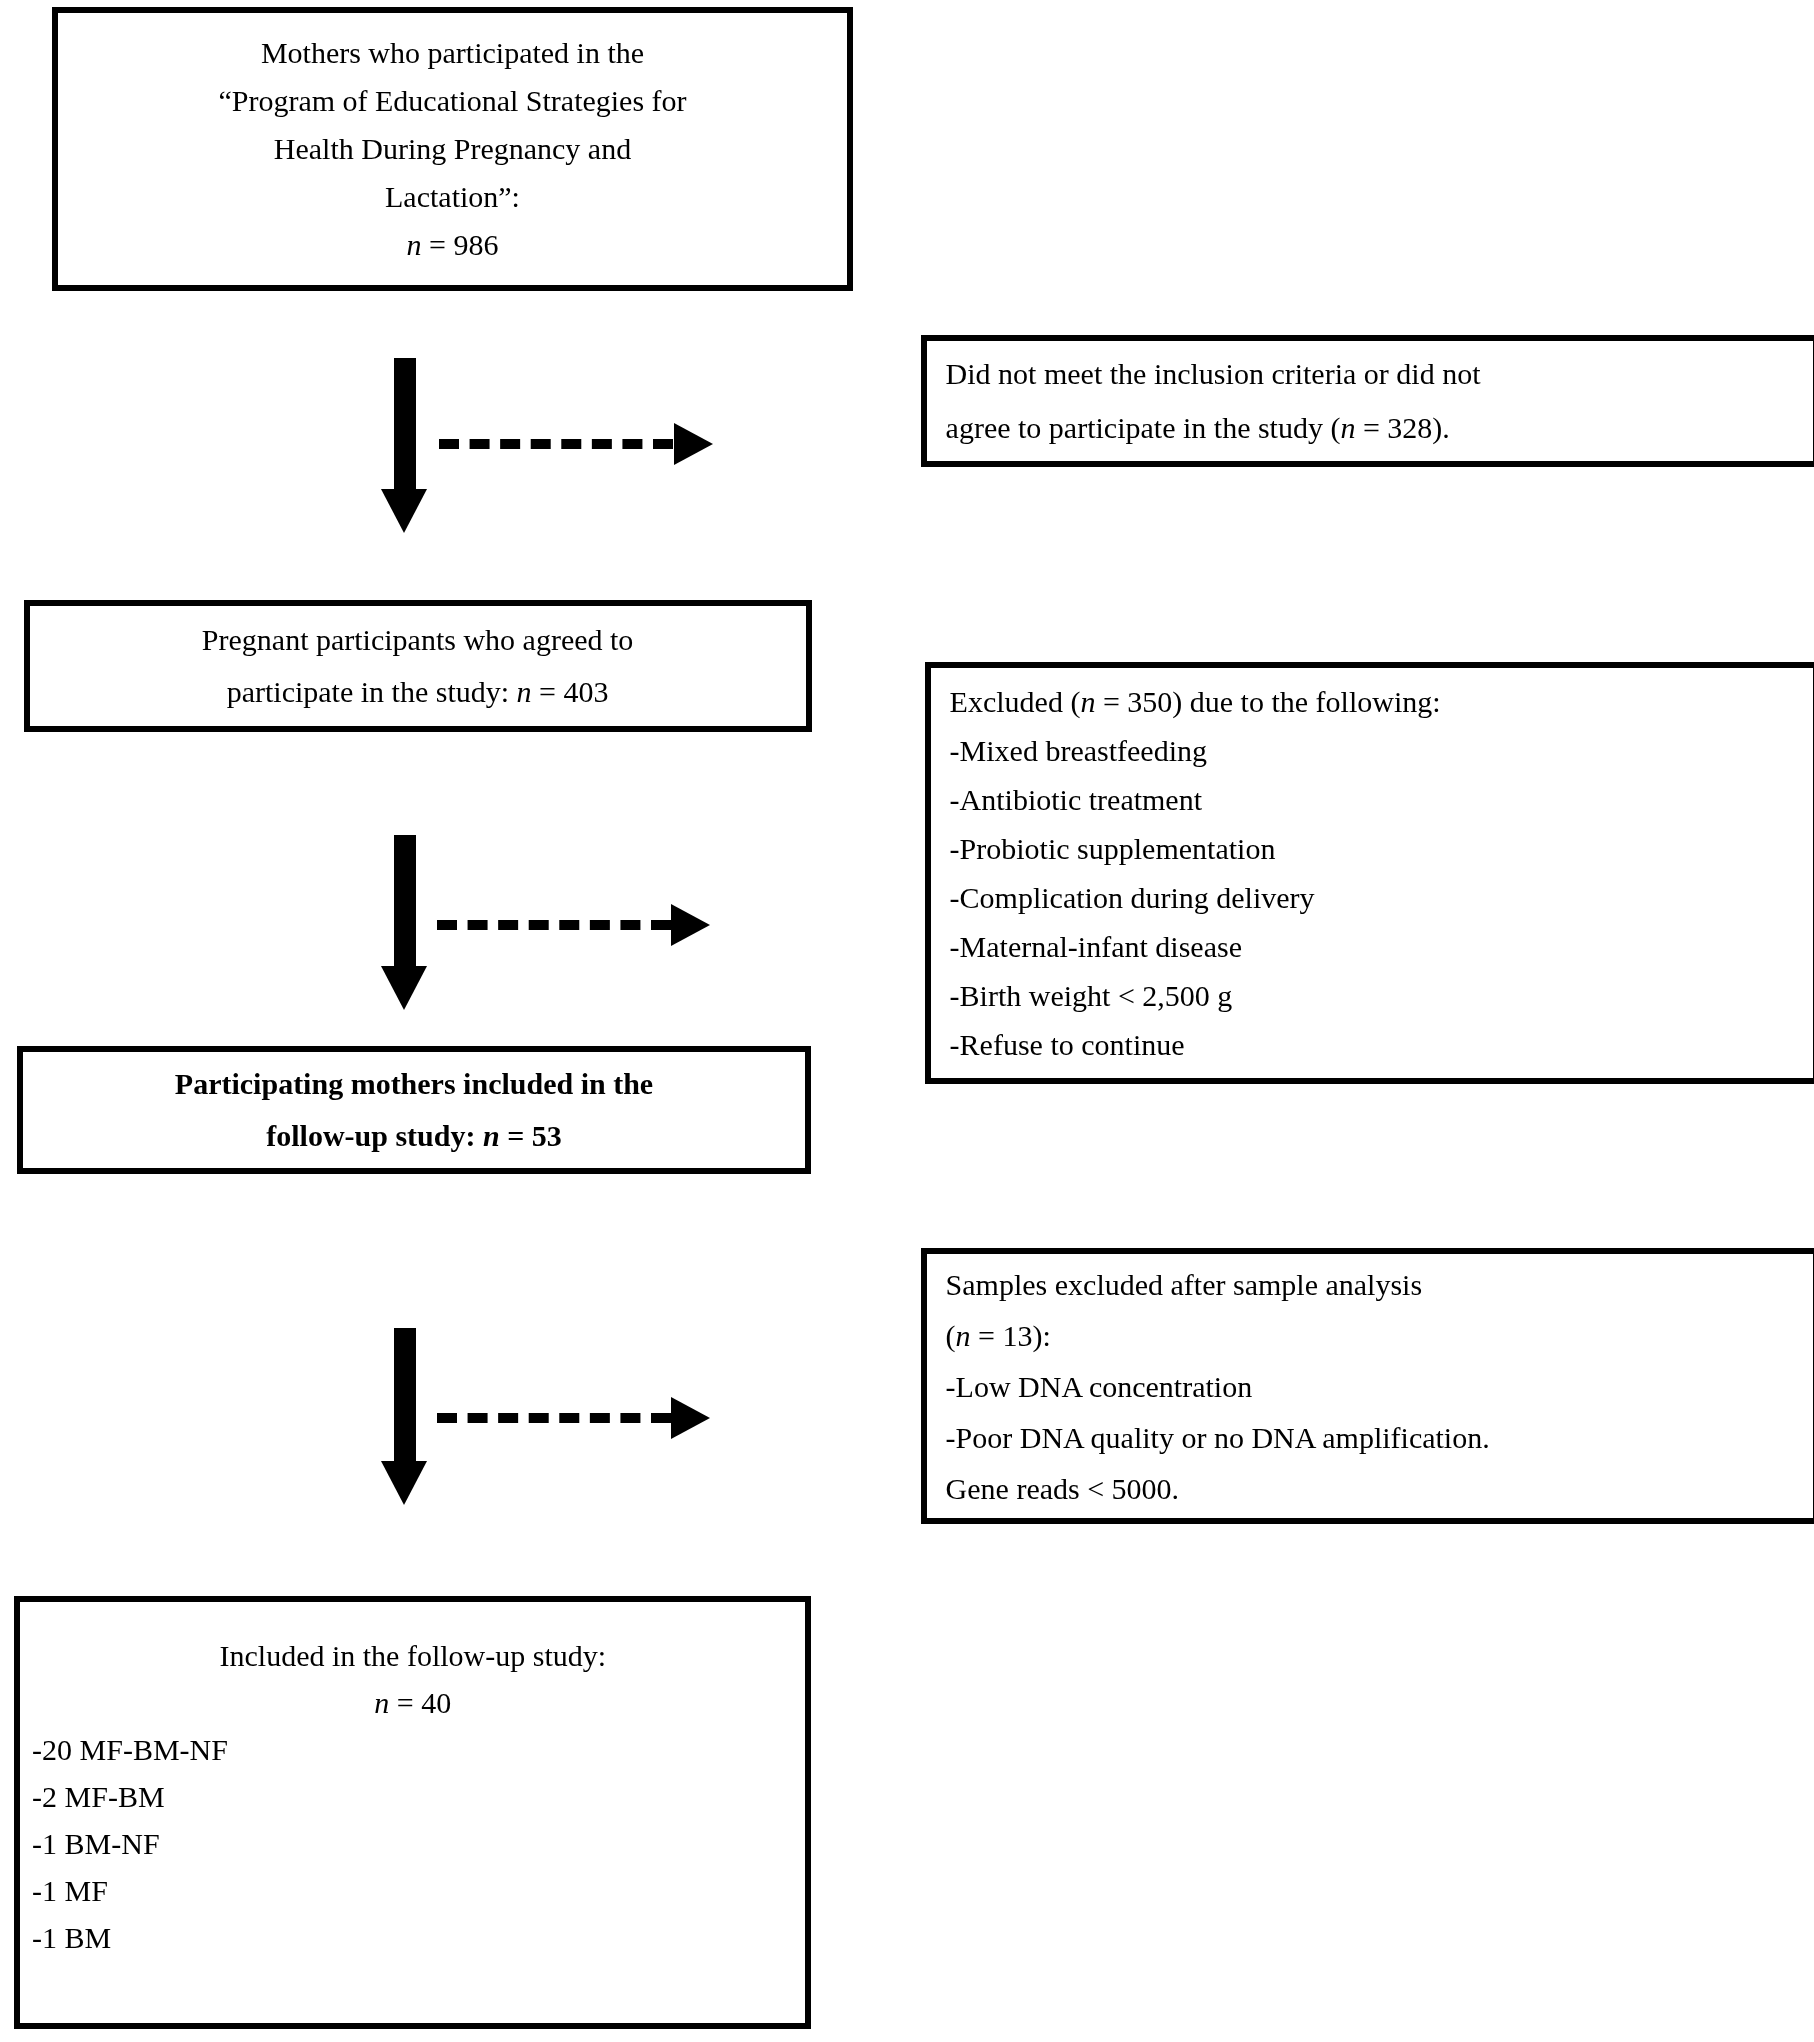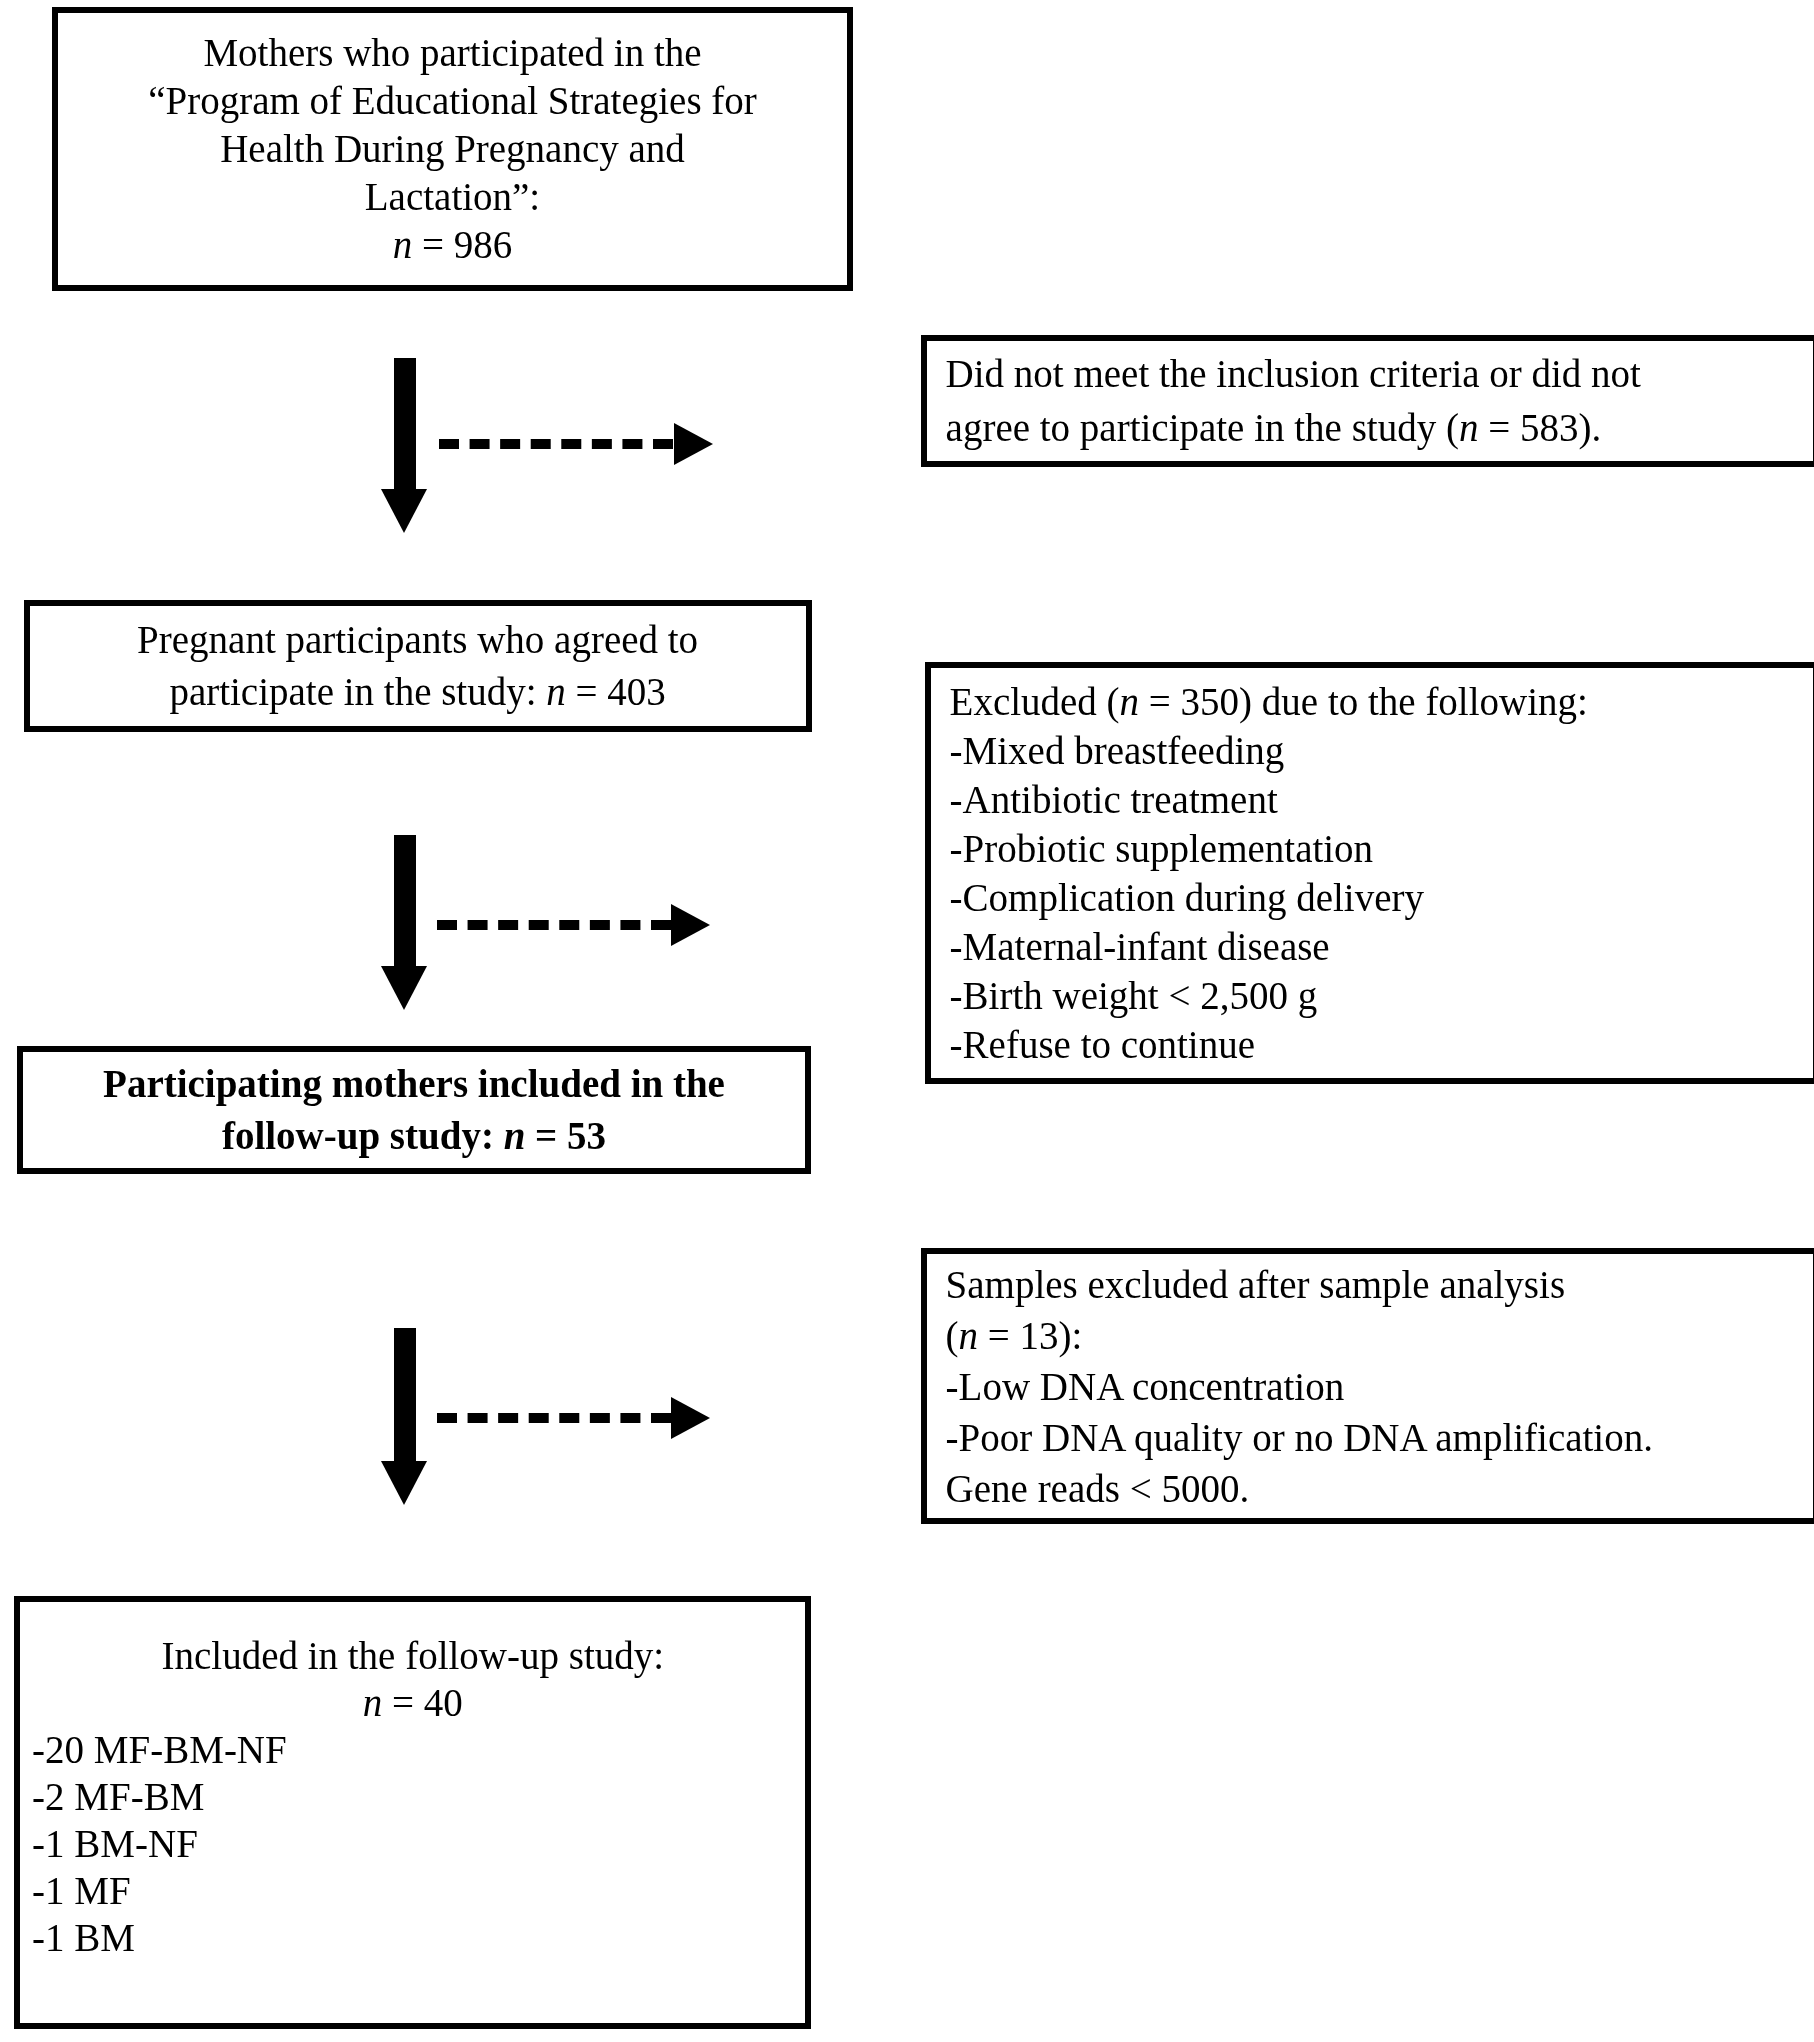--- a/index.html
+++ b/index.html
@@ -3,21 +3,21 @@
 <meta charset="utf-8">
 <style>
   html, body { margin:0; padding:0; background:#ffffff; }
   .stage {
     position:relative; width:1815px; height:2042px; background:#ffffff;
     font-family:"Liberation Serif", "DejaVu Serif", serif; color:#000000;
     overflow:hidden;
   }
   .bx {
     position:absolute; box-sizing:border-box; border:6.7px solid #000000;
-    background:#ffffff; font-size:39px; display:flex; flex-direction:column;
+    background:#ffffff; font-size:30px; display:flex; flex-direction:column;
     justify-content:center;
   }
   .bx.tcenter { text-align:center; }
   .bx.tleft  { text-align:left;margin-left:23px; }
   .ln { white-space:nowrap; }
   .it { font-style:italic; }
   
   .vshaft { position:absolute; width:22px; background:#000000; }
   .vhead  { position:absolute; width:0; height:0;
             border-left:23.6px solid transparent; border-right:23.6px solid transparent;
@@ -52,21 +52,21 @@
   </div>
 
   <div class="vshaft" style="left:394px; top:358px; height:132px;"></div>
   <div class="vhead" style="left:381px; top:489px;"></div>
 
   <div class="dline" style="left:439px; top:439px; width:234px;"></div>
   <div class="dhead" style="left:674px; top:423px;"></div>
 
   <div class="bx tleft b-notmeet">
     <div class="ln">Did not meet the inclusion criteria or did not</div>
-    <div class="ln"><span>agree to participate in the study (</span><span class="it">n</span><span> = 583).</span></div>
+    <div class="ln"><span>agree to participate in the study (</span><span class="it">n</span><span> = 328).</span></div>
   </div>
 
   <div class="bx tcenter b-agreed">
     <div class="ln">Pregnant participants who agreed to</div>
     <div class="ln"><span>participate in the study: </span><span class="it">n</span><span> = 403</span></div>
   </div>
 
   <div class="bx tleft b-excluded">
     <div class="ln"><span>Excluded (</span><span class="it">n</span><span> = 350) due to the following:</span></div>
     <div class="ln">-Mixed breastfeeding</div>

